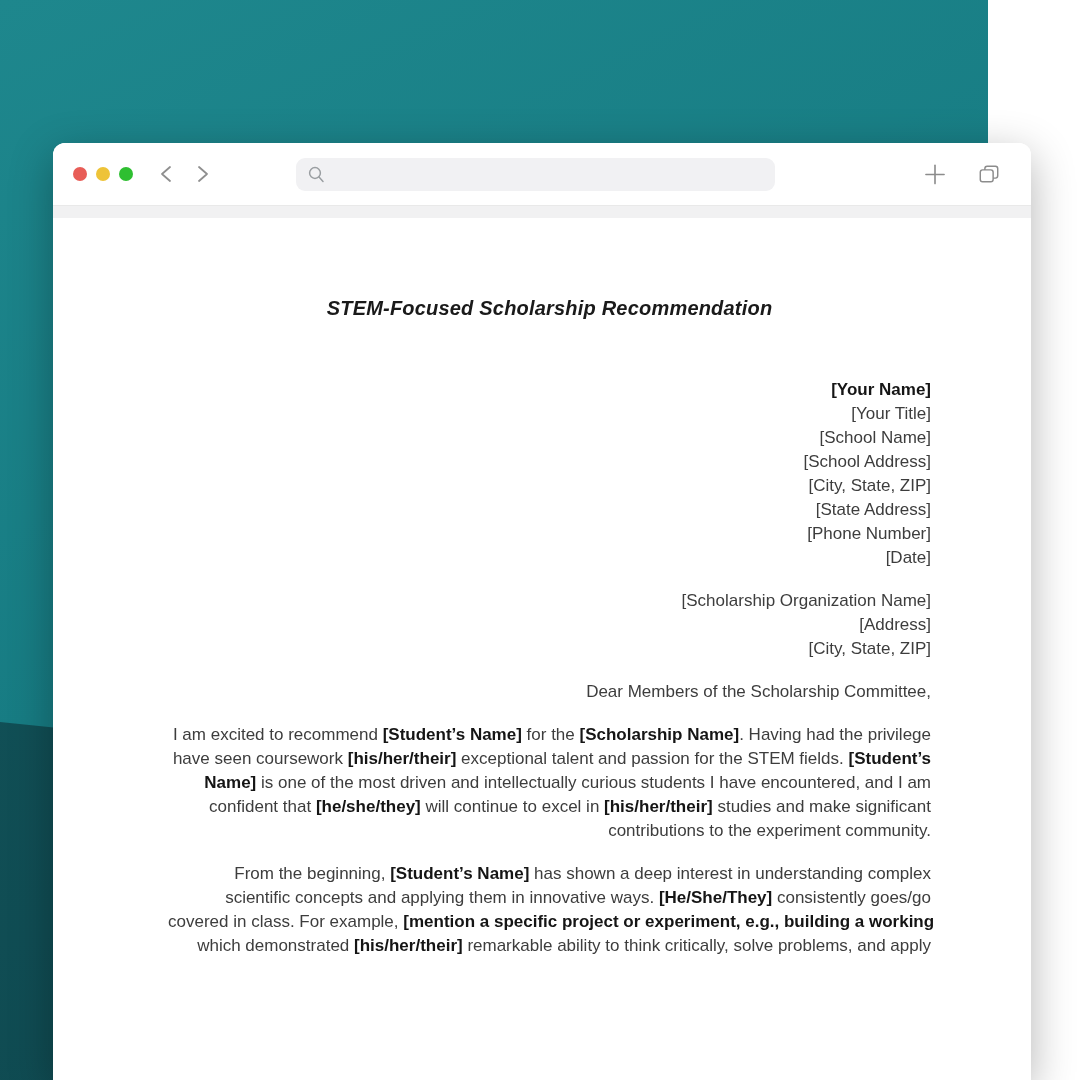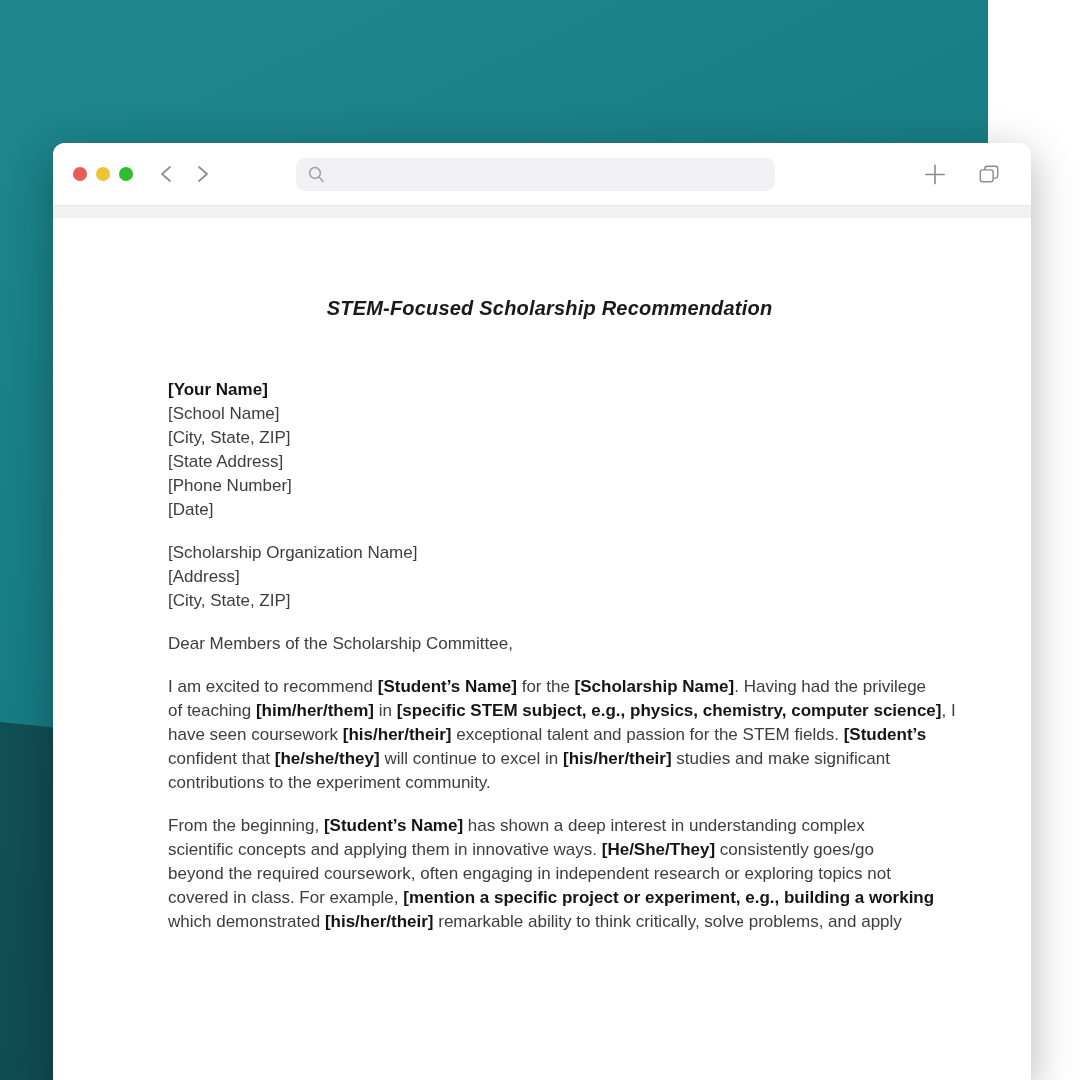--- a/index.html
+++ b/index.html
@@ -57,21 +57,21 @@
     background:#fff;height:862px;box-sizing:border-box;
     padding:78px 100px 0 115px;overflow:hidden;
   }
   .doc-title{
     margin:0 0 58px 0;
     font-size:20px;line-height:24px;font-weight:bold;font-style:italic;
     color:#1A1A1A;text-align:center;letter-spacing:.2px;
   }
   .block{margin:0 0 19px 0;}
   .line{
-    font-size:17px;line-height:24px;color:#3D3D3D;white-space:nowrap;
+    font-size:17px;line-height:24px;color:#3D3D3D;white-space:nowrap;text-align:right;
   }
   .line.b, .line .b{font-weight:bold;color:#151515;}
 </style>
 </head>
 <body>
 
 <div class="stage">
   <div class="shape dark-left"></div>
   <div class="shape dark-right"></div>
 
@@ -121,48 +121,49 @@
       </div>
     </div>
 
     <div class="tabstrip"></div>
 
     <div class="page">
       <h1 class="doc-title">STEM-Focused Scholarship Recommendation</h1>
 
       <div class="block">
           <div class="line b">[Your Name]</div>
+          <div class="line">[Your Title]</div>
           <div class="line">[School Name]</div>
+          <div class="line">[School Address]</div>
           <div class="line">[City, State, ZIP]</div>
           <div class="line">[State Address]</div>
           <div class="line">[Phone Number]</div>
           <div class="line">[Date]</div>
         </div>
 
       <div class="block">
           <div class="line">[Scholarship Organization Name]</div>
           <div class="line">[Address]</div>
           <div class="line">[City, State, ZIP]</div>
         </div>
 
       <div class="block">
         <div class="line">Dear Members of the Scholarship Committee,</div>
       </div>
 
       <div class="block">
           <div class="line"><span>I am excited to recommend </span><span class="b">[Student’s Name]</span><span> for the </span><span class="b">[Scholarship Name]</span><span>. Having had the privilege</span></div>
-          <div class="line"><span>of teaching </span><span class="b">[him/her/them]</span><span> in </span><span class="b">[specific STEM subject, e.g., physics, chemistry, computer science]</span><span>, I</span></div>
           <div class="line"><span>have seen coursework </span><span class="b">[his/her/their]</span><span> exceptional talent and passion for the STEM fields. </span><span class="b">[Student’s</span></div>
+          <div class="line"><span class="b">Name]</span><span> is one of the most driven and intellectually curious students I have encountered, and I am</span></div>
           <div class="line"><span>confident that </span><span class="b">[he/she/they]</span><span> will continue to excel in </span><span class="b">[his/her/their]</span><span> studies and make significant</span></div>
           <div class="line"><span>contributions to the experiment community.</span></div>
         </div>
 
       <div class="block">
           <div class="line"><span>From the beginning, </span><span class="b">[Student’s Name]</span><span> has shown a deep interest in understanding complex</span></div>
           <div class="line"><span>scientific concepts and applying them in innovative ways. </span><span class="b">[He/She/They]</span><span> consistently goes/go</span></div>
-          <div class="line"><span>beyond the required coursework, often engaging in independent research or exploring topics not</span></div>
           <div class="line"><span>covered in class. For example, </span><span class="b">[mention a specific project or experiment, e.g., building a working</span></div>
           <div class="line"><span>which demonstrated </span><span class="b">[his/her/their]</span><span> remarkable ability to think critically, solve problems, and apply</span></div>
         </div>
     </div>
 
   </div>
 </div>
 
 </body></html>

